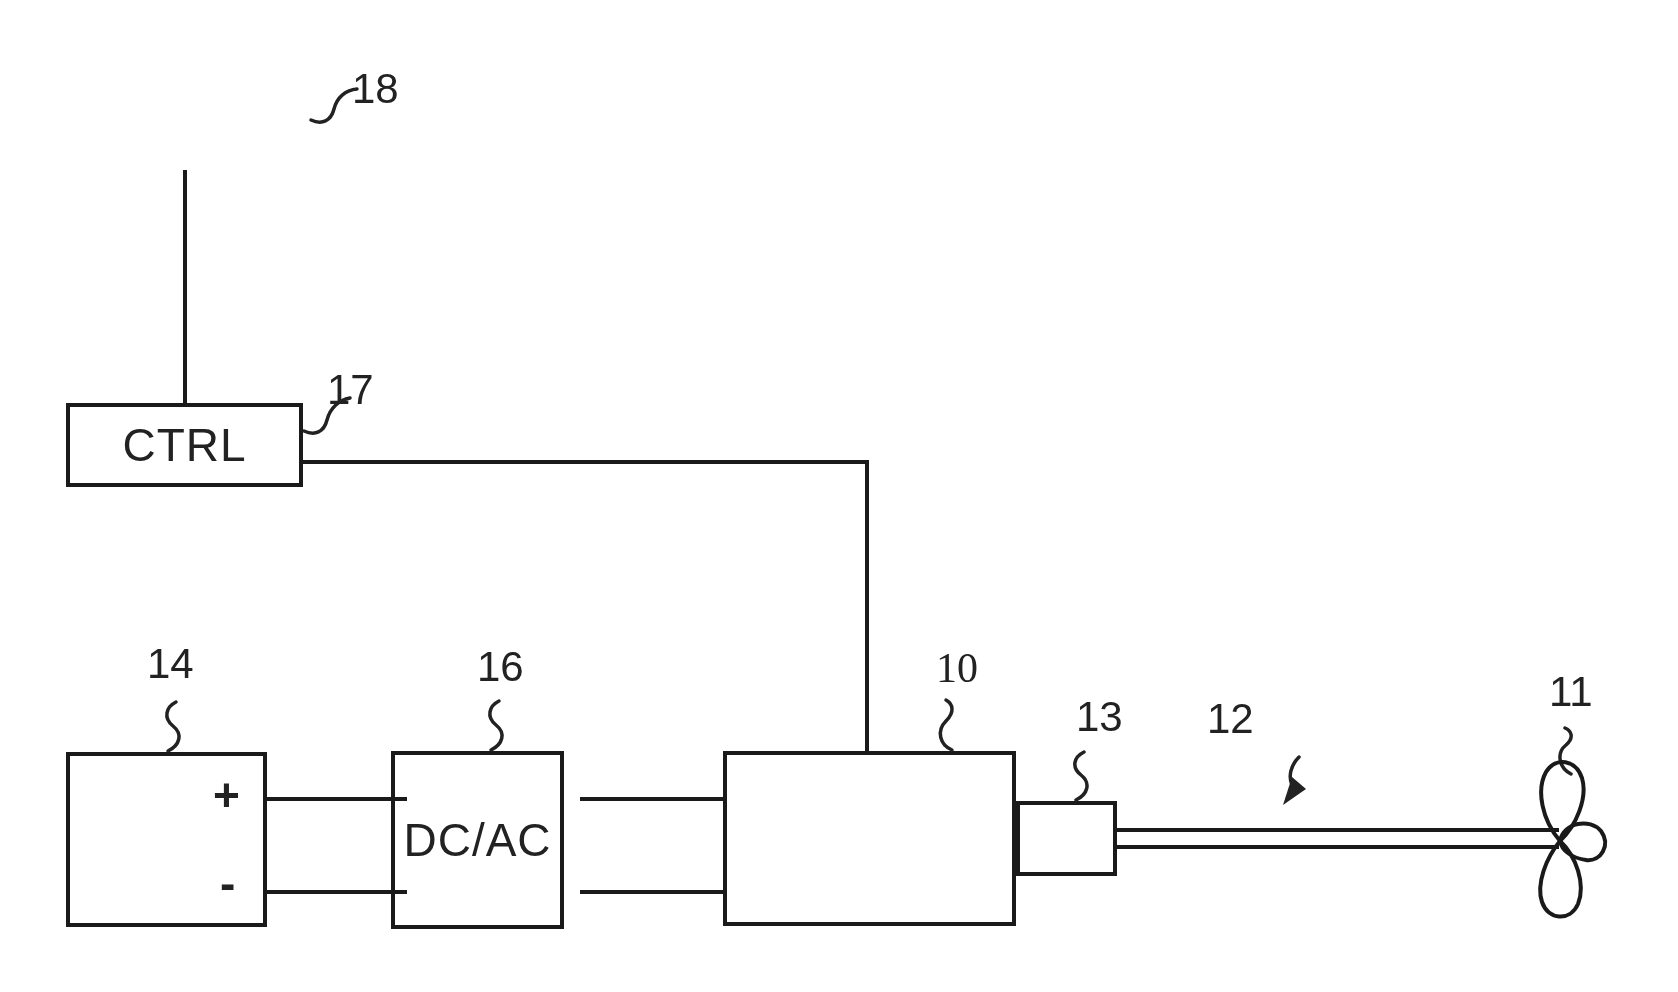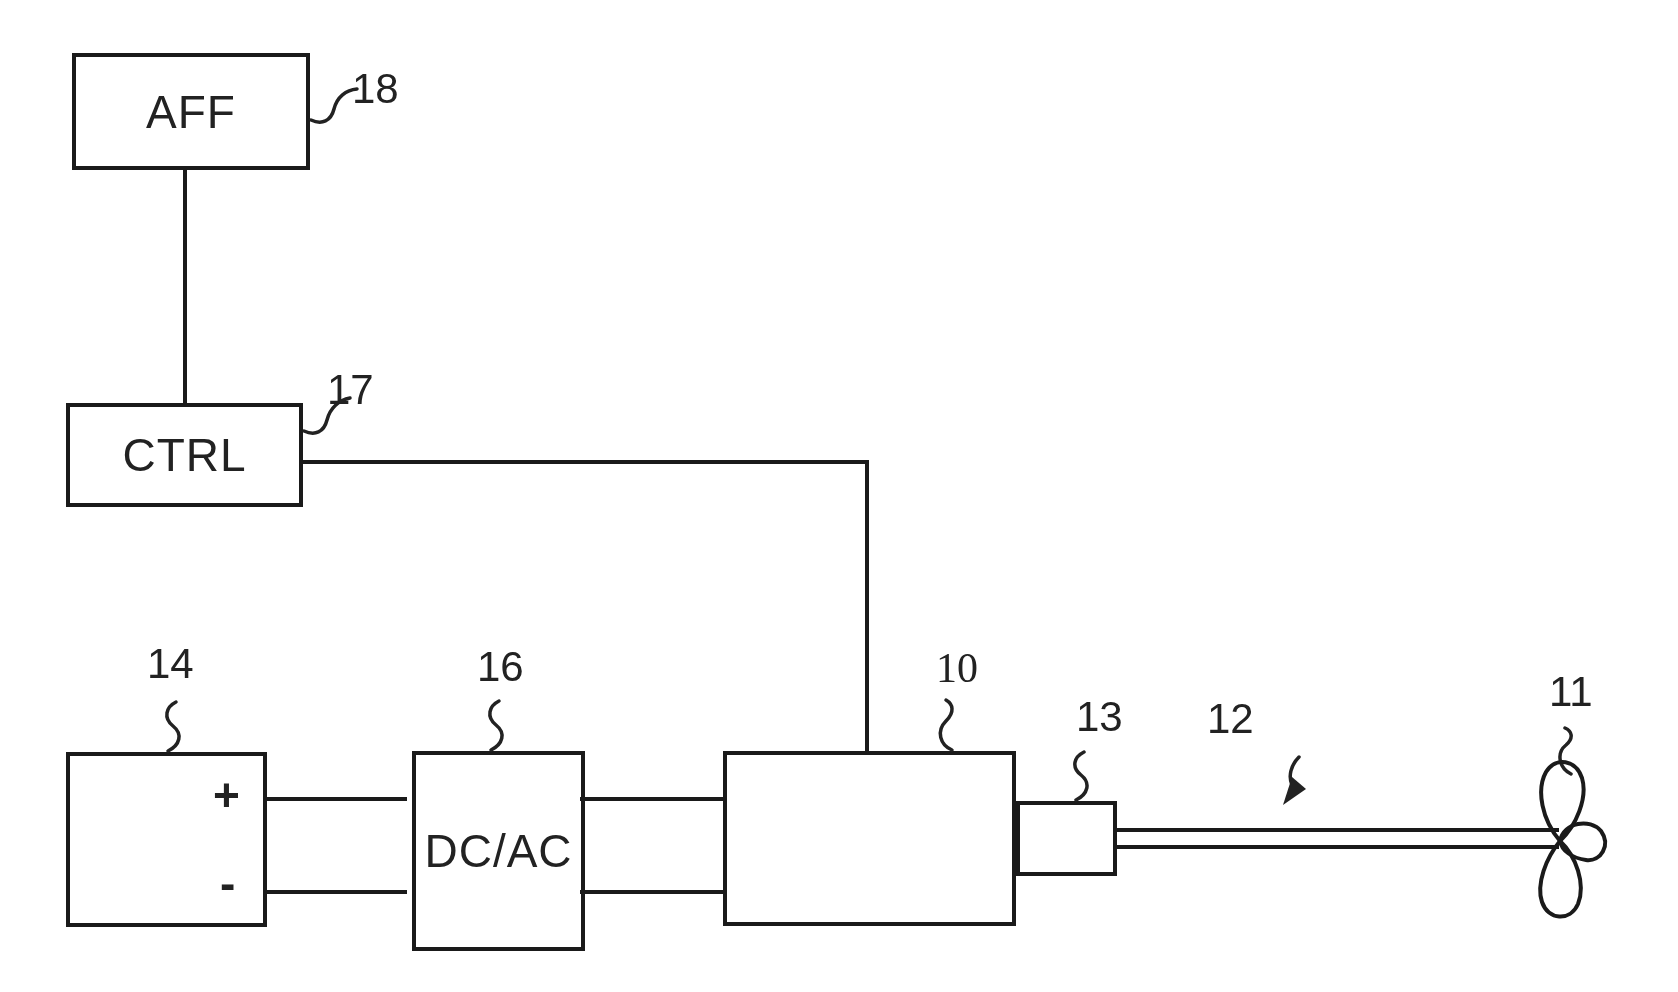--- a/index.html
+++ b/index.html
@@ -66,23 +66,23 @@
     stroke-width: 4;
     stroke-linejoin: round;
   }
   svg .solid {
     fill: #222222;
     stroke: none;
   }
 
   
   #box-display  { left: 72px;  top: 53px;  width: 238px; height: 117px; }
-  #box-ctrl     { left: 66px;  top: 403px; width: 237px; height: 104px; }
+  #box-ctrl     { left: 66px;  top: 403px; width: 237px; height: 84px; }
   #box-battery  { left: 66px;  top: 752px; width: 201px; height: 175px; }
-  #box-inverter { left: 412px; top: 751px; width: 173px; height: 200px; }
+  #box-inverter { left: 391px; top: 751px; width: 173px; height: 178px; }
   #box-motor    { left: 723px; top: 751px; width: 293px; height: 175px; }
   #box-coupling { left: 1016px;top: 801px; width: 101px; height: 75px; }
 
   
   #wire-display-ctrl { left: 183px; top: 170px; width: 4px;   height: 233px; }
   #wire-ctrl-right   { left: 303px; top: 460px; width: 566px; height: 4px; }
   #wire-ctrl-down    { left: 865px; top: 460px; width: 4px;   height: 291px; }
   #wire-plus         { left: 267px; top: 797px; width: 140px; height: 4px; }
   #wire-minus        { left: 267px; top: 890px; width: 140px; height: 4px; }
   #wire-ac-top       { left: 580px; top: 797px; width: 143px; height: 4px; }
@@ -102,23 +102,20 @@
 
   
   #plus-sign  { left: 213px; top: 770px; }
   #minus-sign { left: 220px; top: 858px; }
 </style>
 </head>
 <body>
 
 <div class="figure">
 
-  <div class="block" id="box-display">
-    <span class="block-label">AFF</span>
-  </div>
 
   <div class="block" id="box-ctrl">
     <span class="block-label">CTRL</span>
   </div>
 
   <div class="block" id="box-battery"></div>
   <span class="terminal" id="plus-sign">+</span>
   <span class="terminal" id="minus-sign">-</span>
 
   <div class="block" id="box-inverter">

